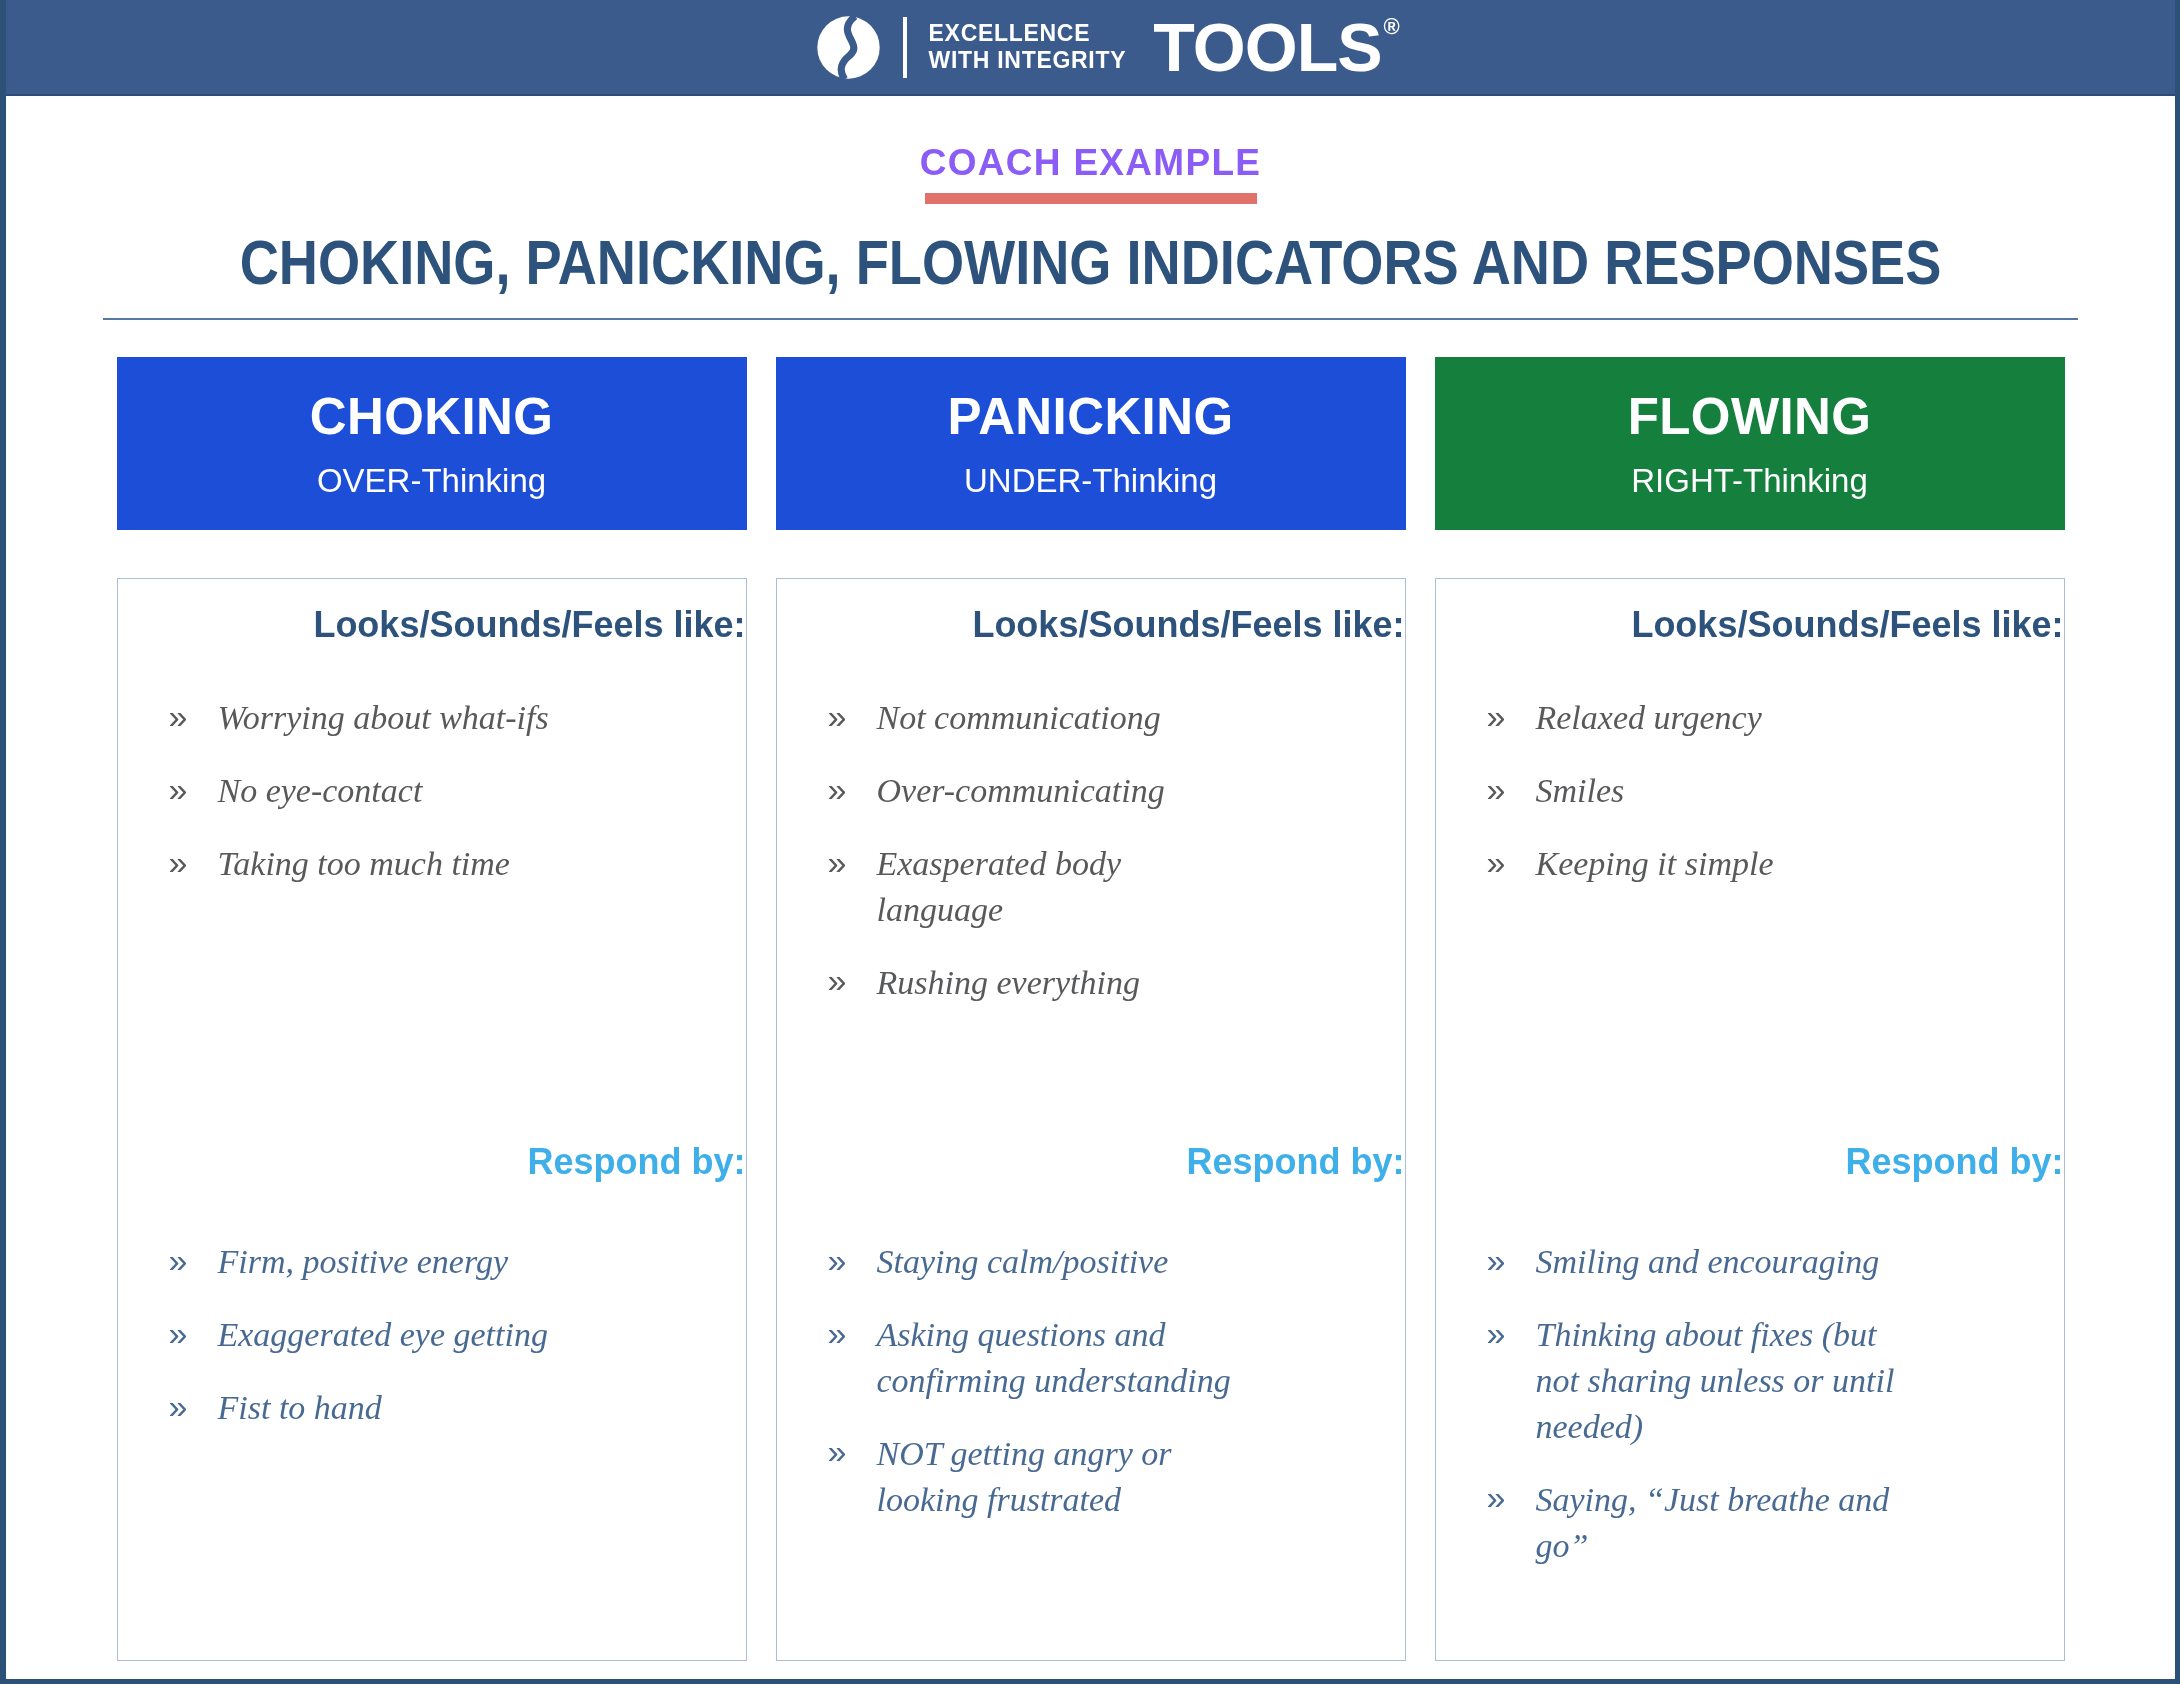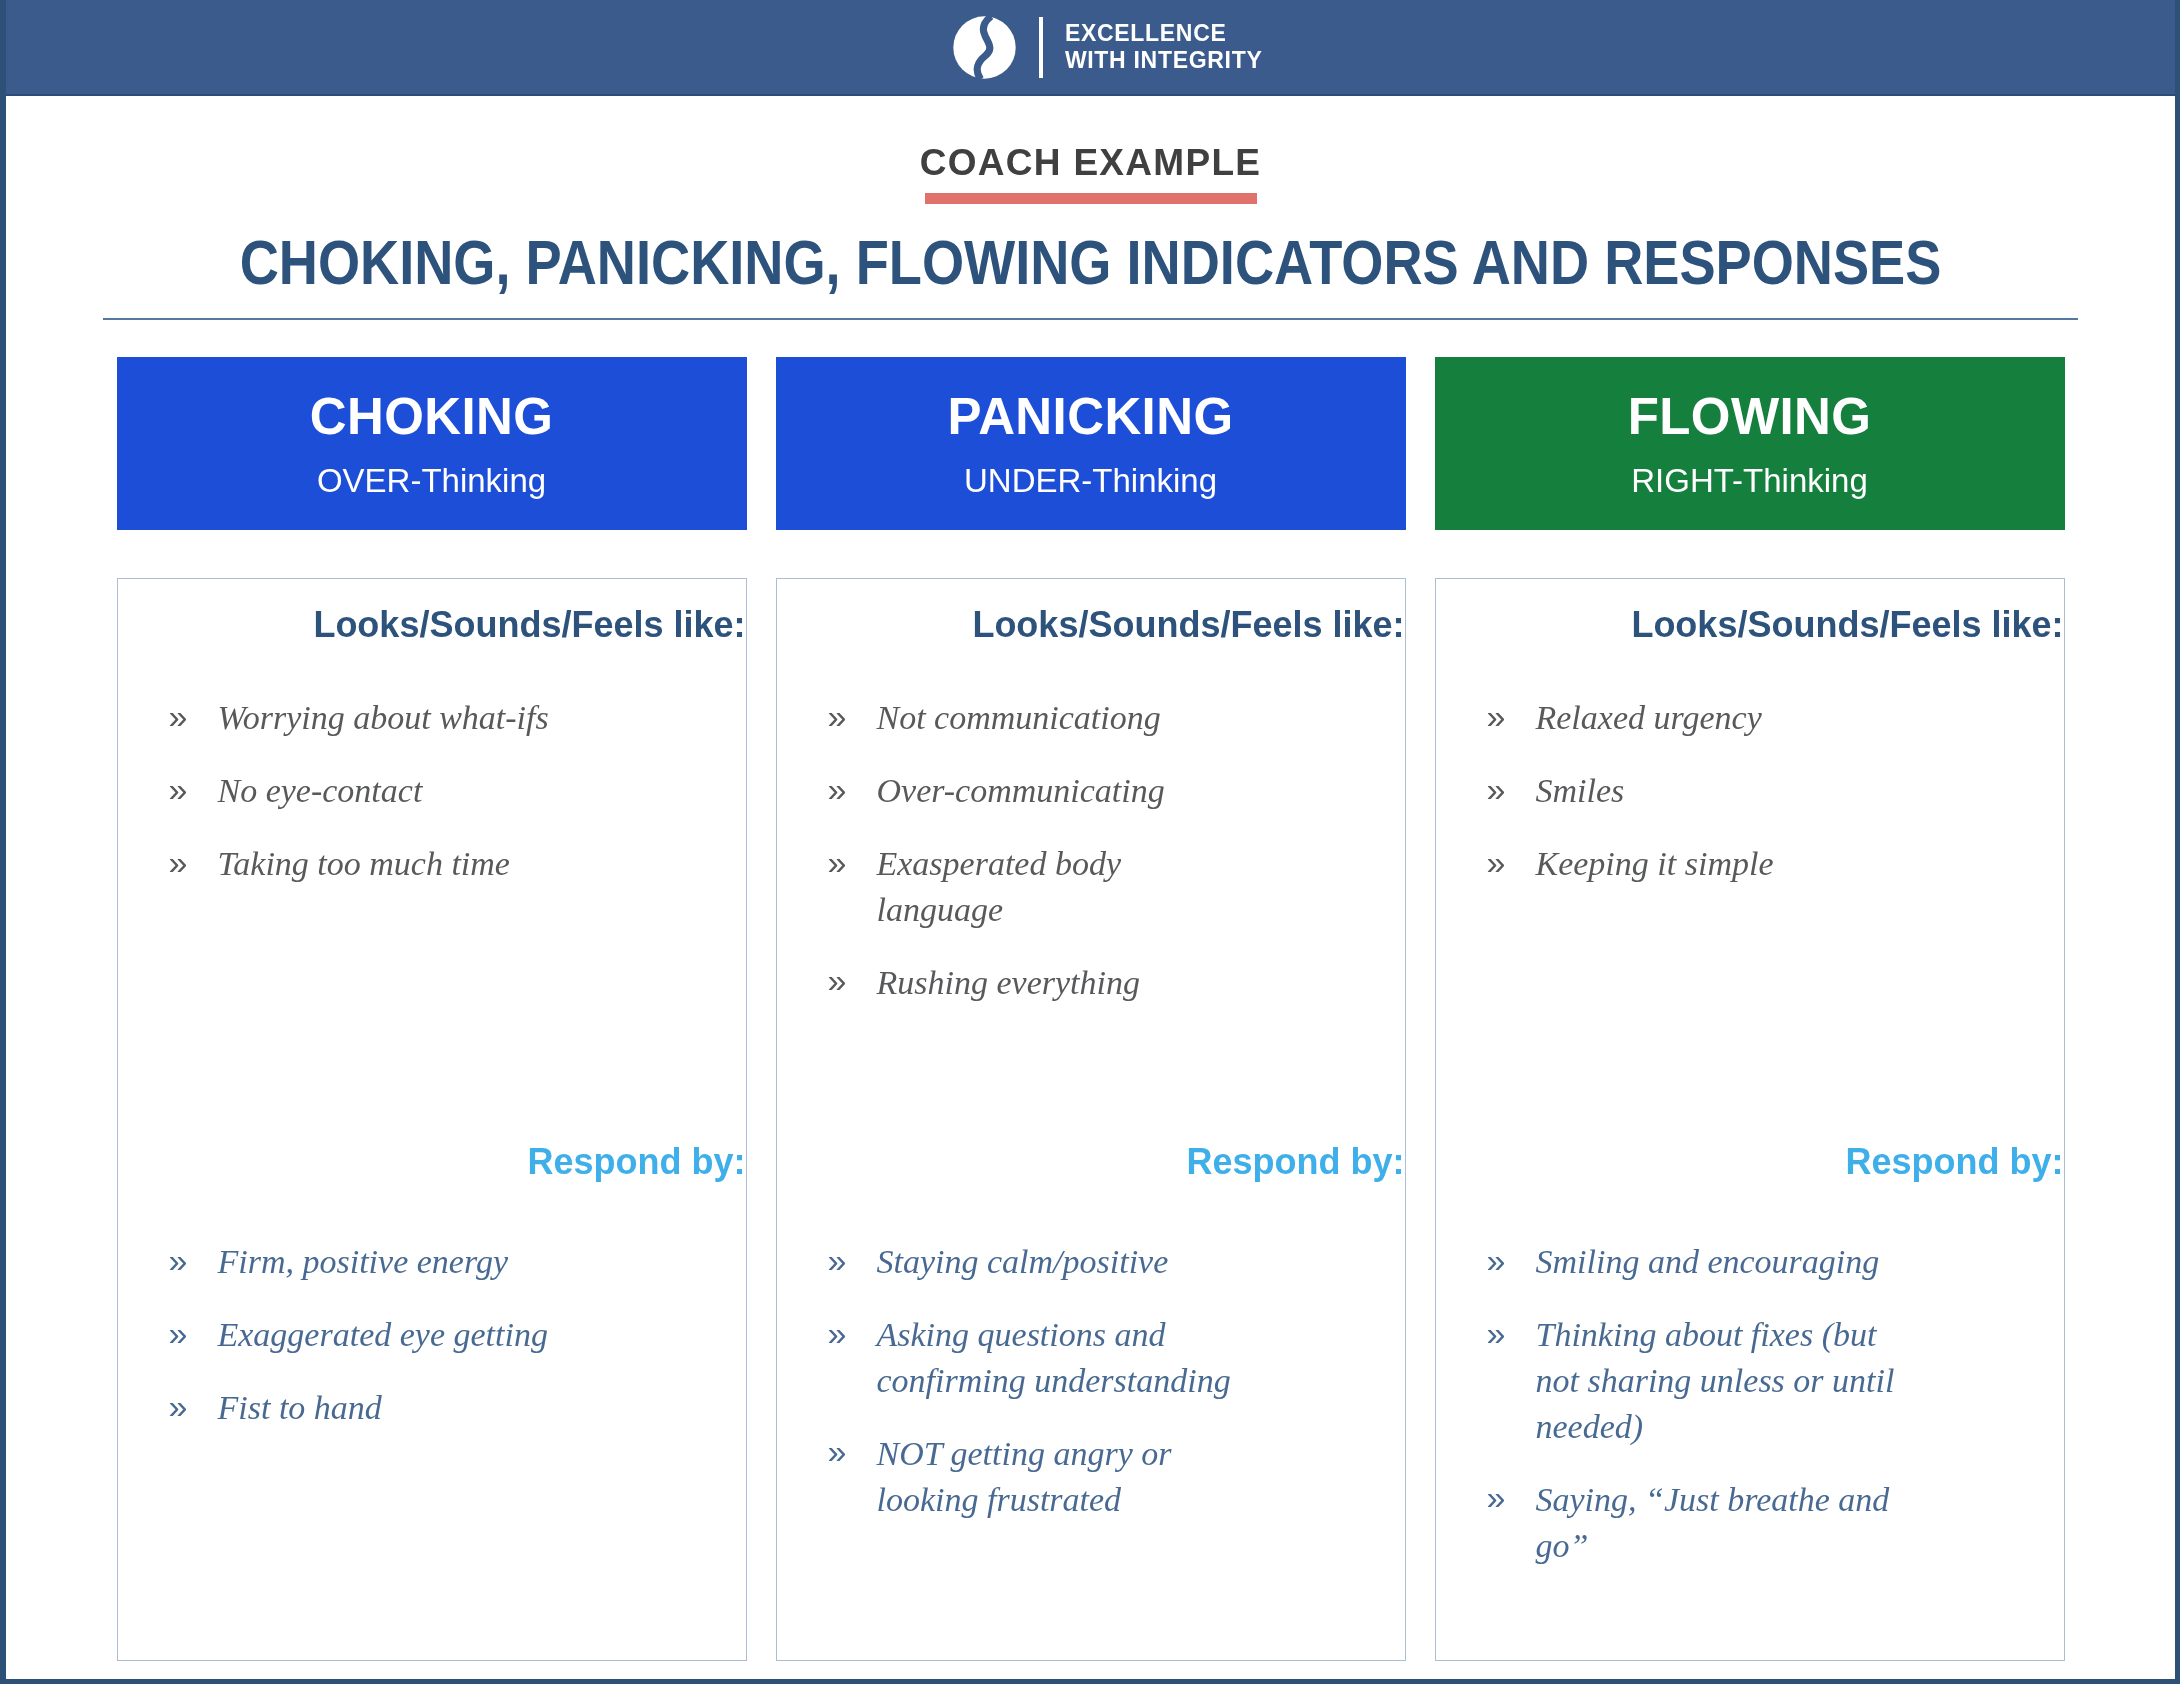--- a/index.html
+++ b/index.html
@@ -48,21 +48,21 @@
   }
   .reg-mark { font-size: 22px; font-weight: bold; margin-top: 3.4px; margin-left: 1.7px; }
 
   
   .eyebrow-wrap { margin-top: 46px; text-align: center; }
   .eyebrow {
     display: inline-block;
     font-size: 37px;
     font-weight: bold;
     letter-spacing: 1.3px;
-    color: #404040;
+    color: #8b5cf6;
   }
   .eyebrow-underline {
     width: 332px; height: 11px;
     background: #e0716b;
     margin: 8.5px auto 0;
   }
   .page-title {
     margin: 22px 0 0;
     text-align: center;
     font-size: 63px;
@@ -157,20 +157,24 @@
   <header class="banner">
     <svg class="logo-svg" viewBox="0 0 100 100" aria-hidden="true">
       <circle cx="50" cy="50" r="48" fill="#ffffff"></circle>
       <path d="M60,2 C28,28 74,44 52,62 C36,75 36,87 44,99" fill="none" stroke="#3b5b8d" stroke-width="11"></path>
     </svg>
     <div class="brand-sep"></div>
     <div class="tagline">
       <div>EXCELLENCE</div>
       <div>WITH INTEGRITY</div>
     </div>
+    <div class="wordmark">
+      <span>TOOLS</span>
+      <span class="reg-mark">®</span>
+    </div>
   </header>
 
   <div class="eyebrow-wrap">
     <div class="eyebrow">COACH EXAMPLE</div>
     <div class="eyebrow-underline"></div>
   </div>
 
   <h1 class="page-title">CHOKING, PANICKING, FLOWING INDICATORS AND RESPONSES</h1>
   <div class="title-divider"></div>
 

